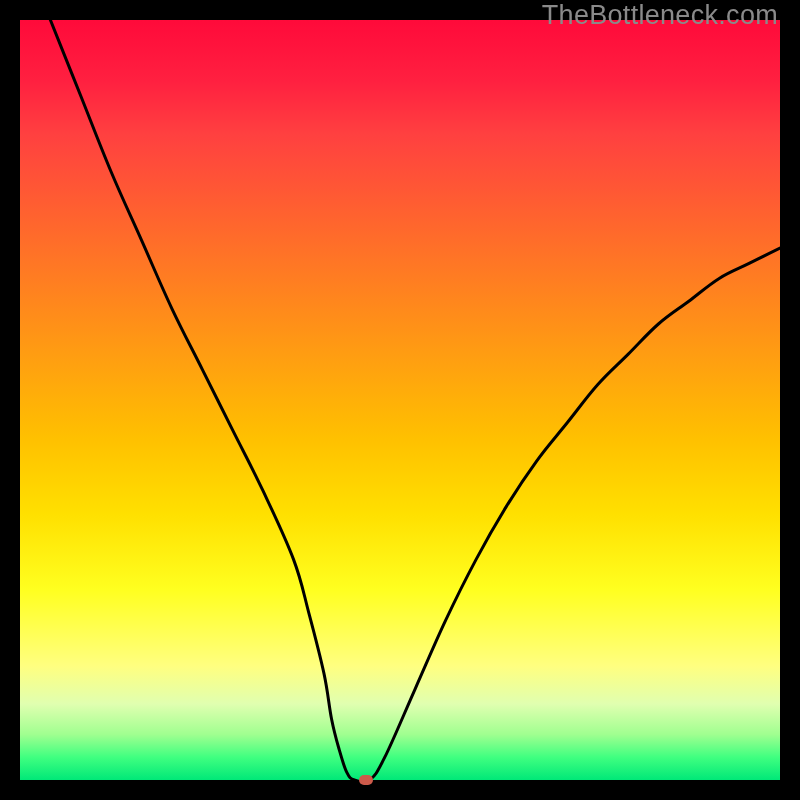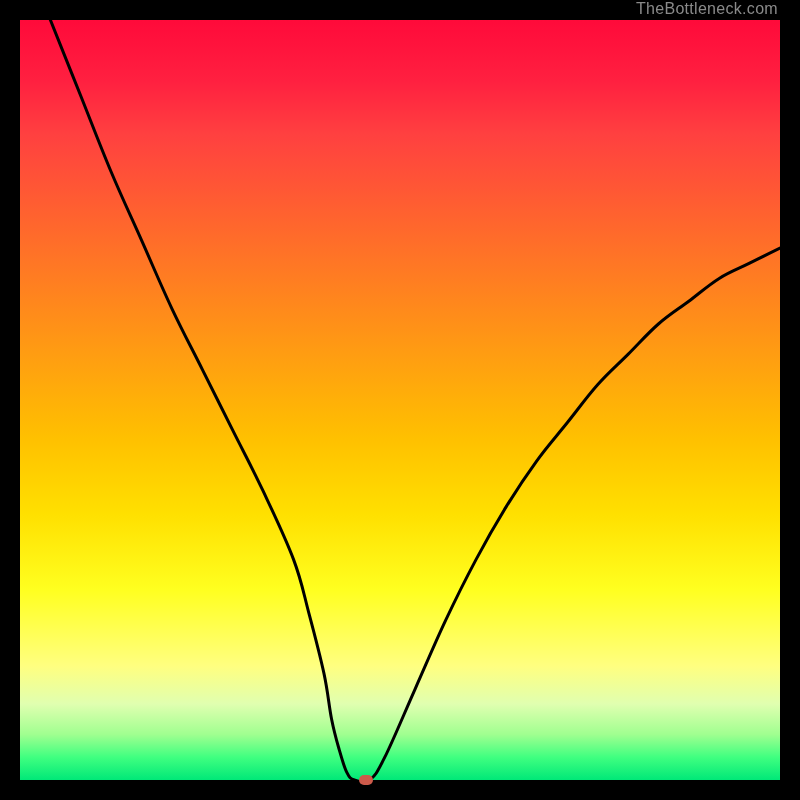--- a/index.html
+++ b/index.html
@@ -37,21 +37,21 @@
       #a0ff90 94%,
       #40ff80 97%,
       #00e878 100%
     );
   }
   .watermark {
     position: absolute;
     top: 0px;
     right: 22px;
     color: #8a8a8a;
-    font-size: 16px;
+    font-size: 27px;
     font-weight: 500;
     letter-spacing: 0.3px;
   }
   svg.curve {
     position: absolute;
     left: 20px;
     top: 20px;
     width: 760px;
     height: 760px;
     pointer-events: none;

